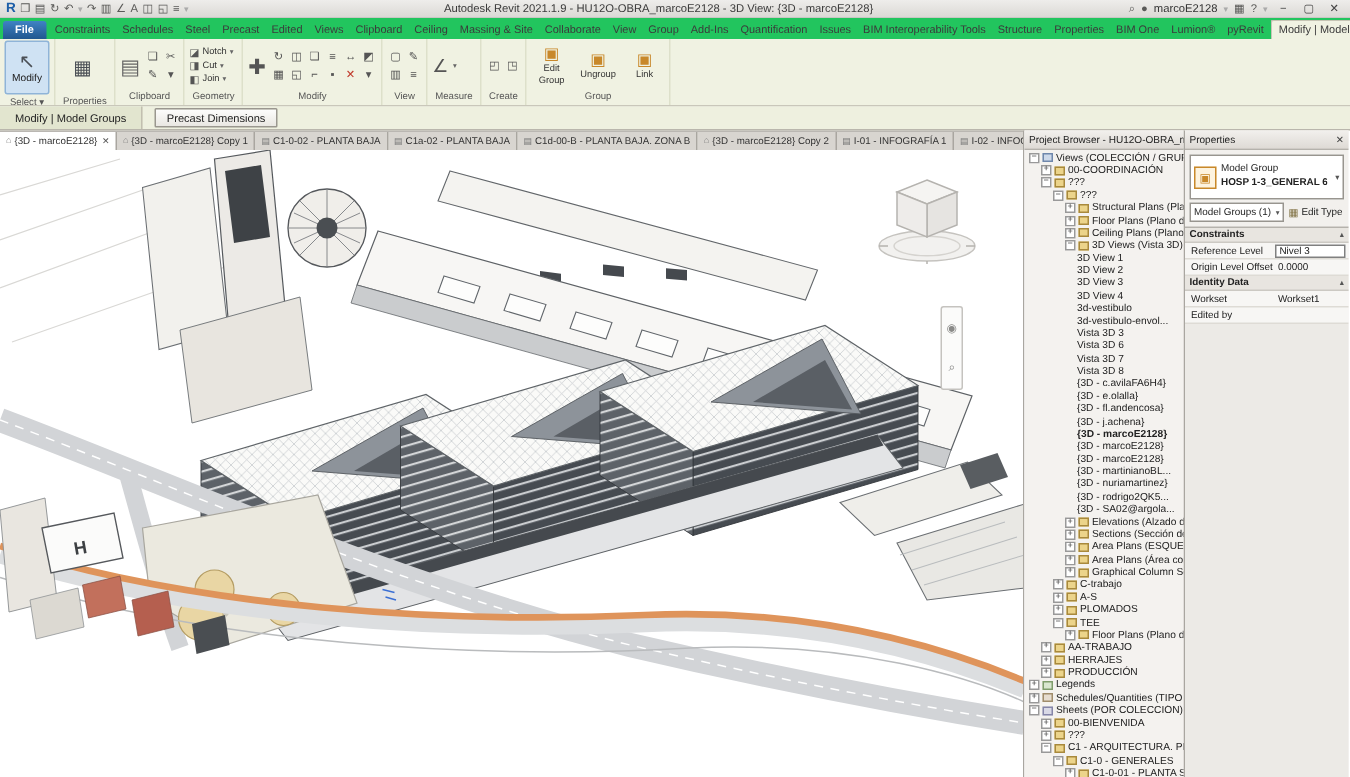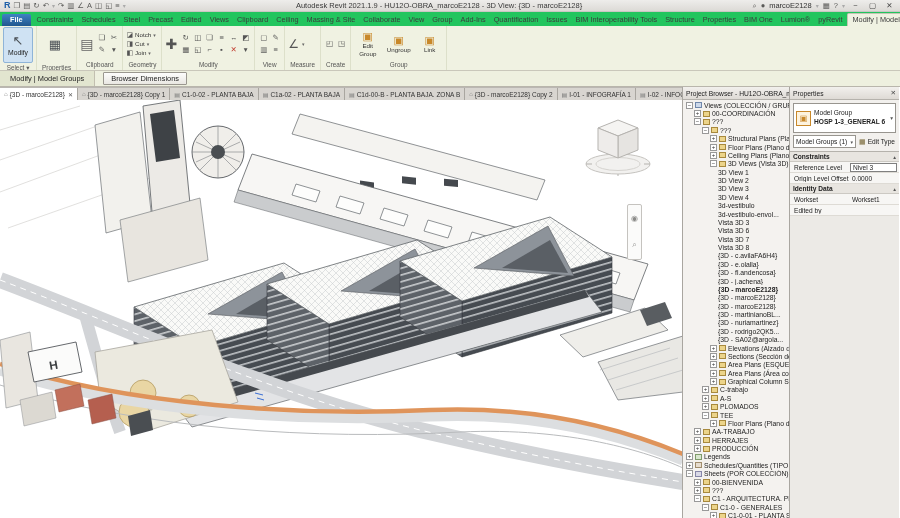--- a/index.html
+++ b/index.html
@@ -277,21 +277,21 @@
         <span>Link</span>
       </div>
     </div>
     <div class="rp-label">Group</div>
   </div>
   <div style="flex:1"></div>
 </div>
 
 <div class="optionsbar">
   <div class="ob-context">Modify | Model Groups</div>
-  <div class="ob-btn">Browser Dimensions</div>
+  <div class="ob-btn">Precast Dimensions</div>
 </div>
 
 <div class="main">
 
   <div class="vpcol">
     <div class="viewtabs">
         <div class="vtab active">
           <span class="vti">⌂</span>
           <span>{3D - marcoE2128}</span>
           <span class="vclose">✕</span>

